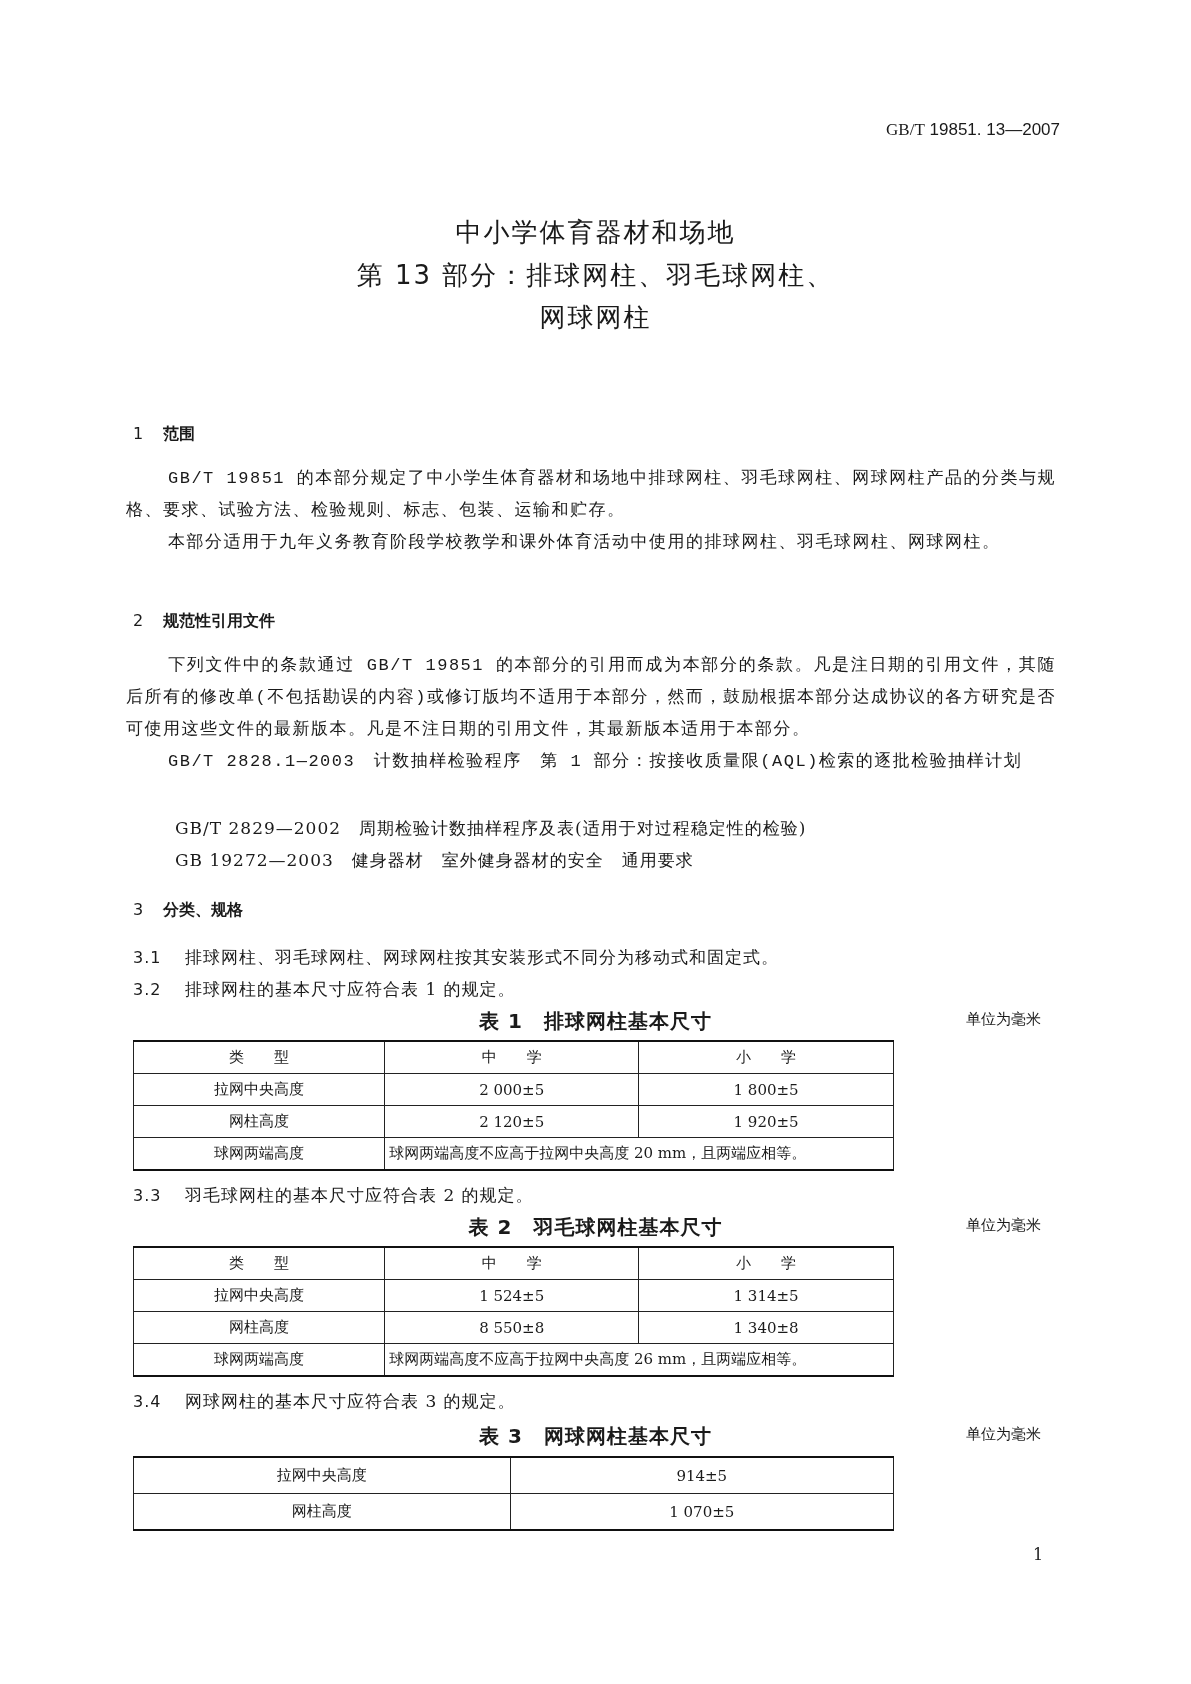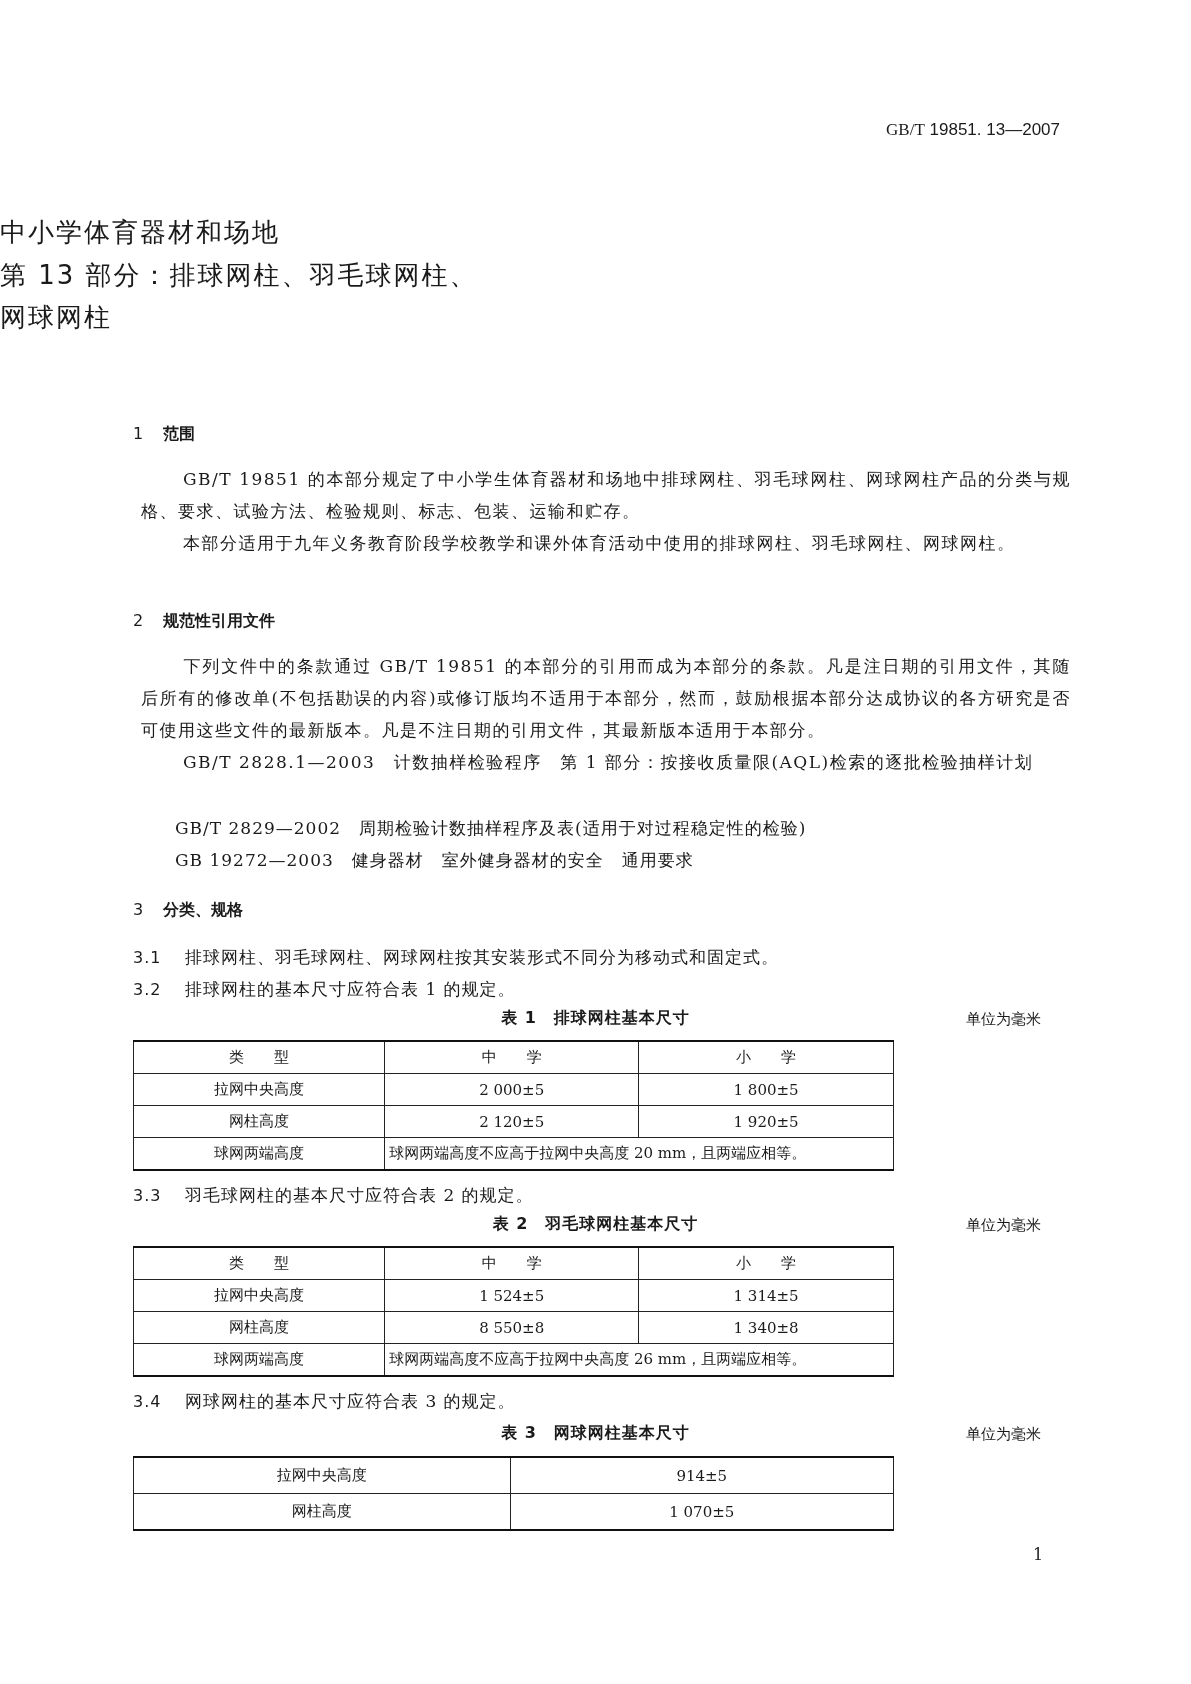--- a/index.html
+++ b/index.html
@@ -1,29 +1,29 @@
 <!DOCTYPE html>
 <html><head>
 <meta charset="utf-8">
 <style>
   html, body { margin:0; padding:0; background:#ffffff; }
   body { width:1191px; height:1684px; position:relative; overflow:hidden; color:#1a1a1a;
          font-family: "DejaVu Serif", "Liberation Serif", serif; }
   .abs { position:absolute; }
   .std-code { left:0; top:120px; width:1060px; text-align:right; font-size:17px; font-family:"Liberation Sans", sans-serif; }
   .std-code b { font-family:"Liberation Serif", serif; font-weight:normal; }
-  .title { left:0; width:1191px; font-size:26px; font-family:"DejaVu Sans", sans-serif; letter-spacing:2px; }
+  .title { left:0; width:1191px; text-align:center; font-size:26px; font-family:"DejaVu Sans", sans-serif; letter-spacing:2px; }
   .h1 { left:133px; font-size:16px; font-family:"DejaVu Sans", sans-serif; font-weight:bold; }
   .h1 .num { display:inline-block; width:30px; font-weight:normal; }
-  .para { left:141px; width:930px; font-size:17px; line-height:32px; letter-spacing:1.5px; text-align:justify; }
+  .para { left:126px; width:930px; font-size:17px; line-height:32px; letter-spacing:1.5px; text-align:justify;font-family:Liberation Mono, monospace; }
   .para .indent { display:inline-block; width:42px; }
   .ref { left:175px; font-size:17px; letter-spacing:1px; }
   .clause { left:133px; font-size:17px; letter-spacing:1px; }
   .clause .num { display:inline-block; width:52px; font-family:"DejaVu Sans", sans-serif; font-size:16px; }
-  .tcap { left:0; width:1191px; text-align:center; font-size:16px; font-family:"DejaVu Sans", sans-serif; font-weight:bold; letter-spacing:1px; }
+  .tcap { left:0; width:1191px; text-align:center; font-size:20px; font-family:"DejaVu Sans", sans-serif; font-weight:bold; letter-spacing:1px; }
   .unit { right:150px; font-size:15px; }
   table.t { position:absolute; left:133px; width:761px; border-collapse:collapse; font-size:15px; }
   table.t td { border:1px solid #222; text-align:center; height:31px; padding:0; }
   table.t { border-top:2px solid #111; border-bottom:2px solid #111; border-left:1.5px solid #111; border-right:1.5px solid #111; }
   table.t td.left { text-align:left; padding-left:4px; }
   .pageno { left:1033px; top:1545px; font-size:16px; }
 </style>
 </head>
 <body>
 

